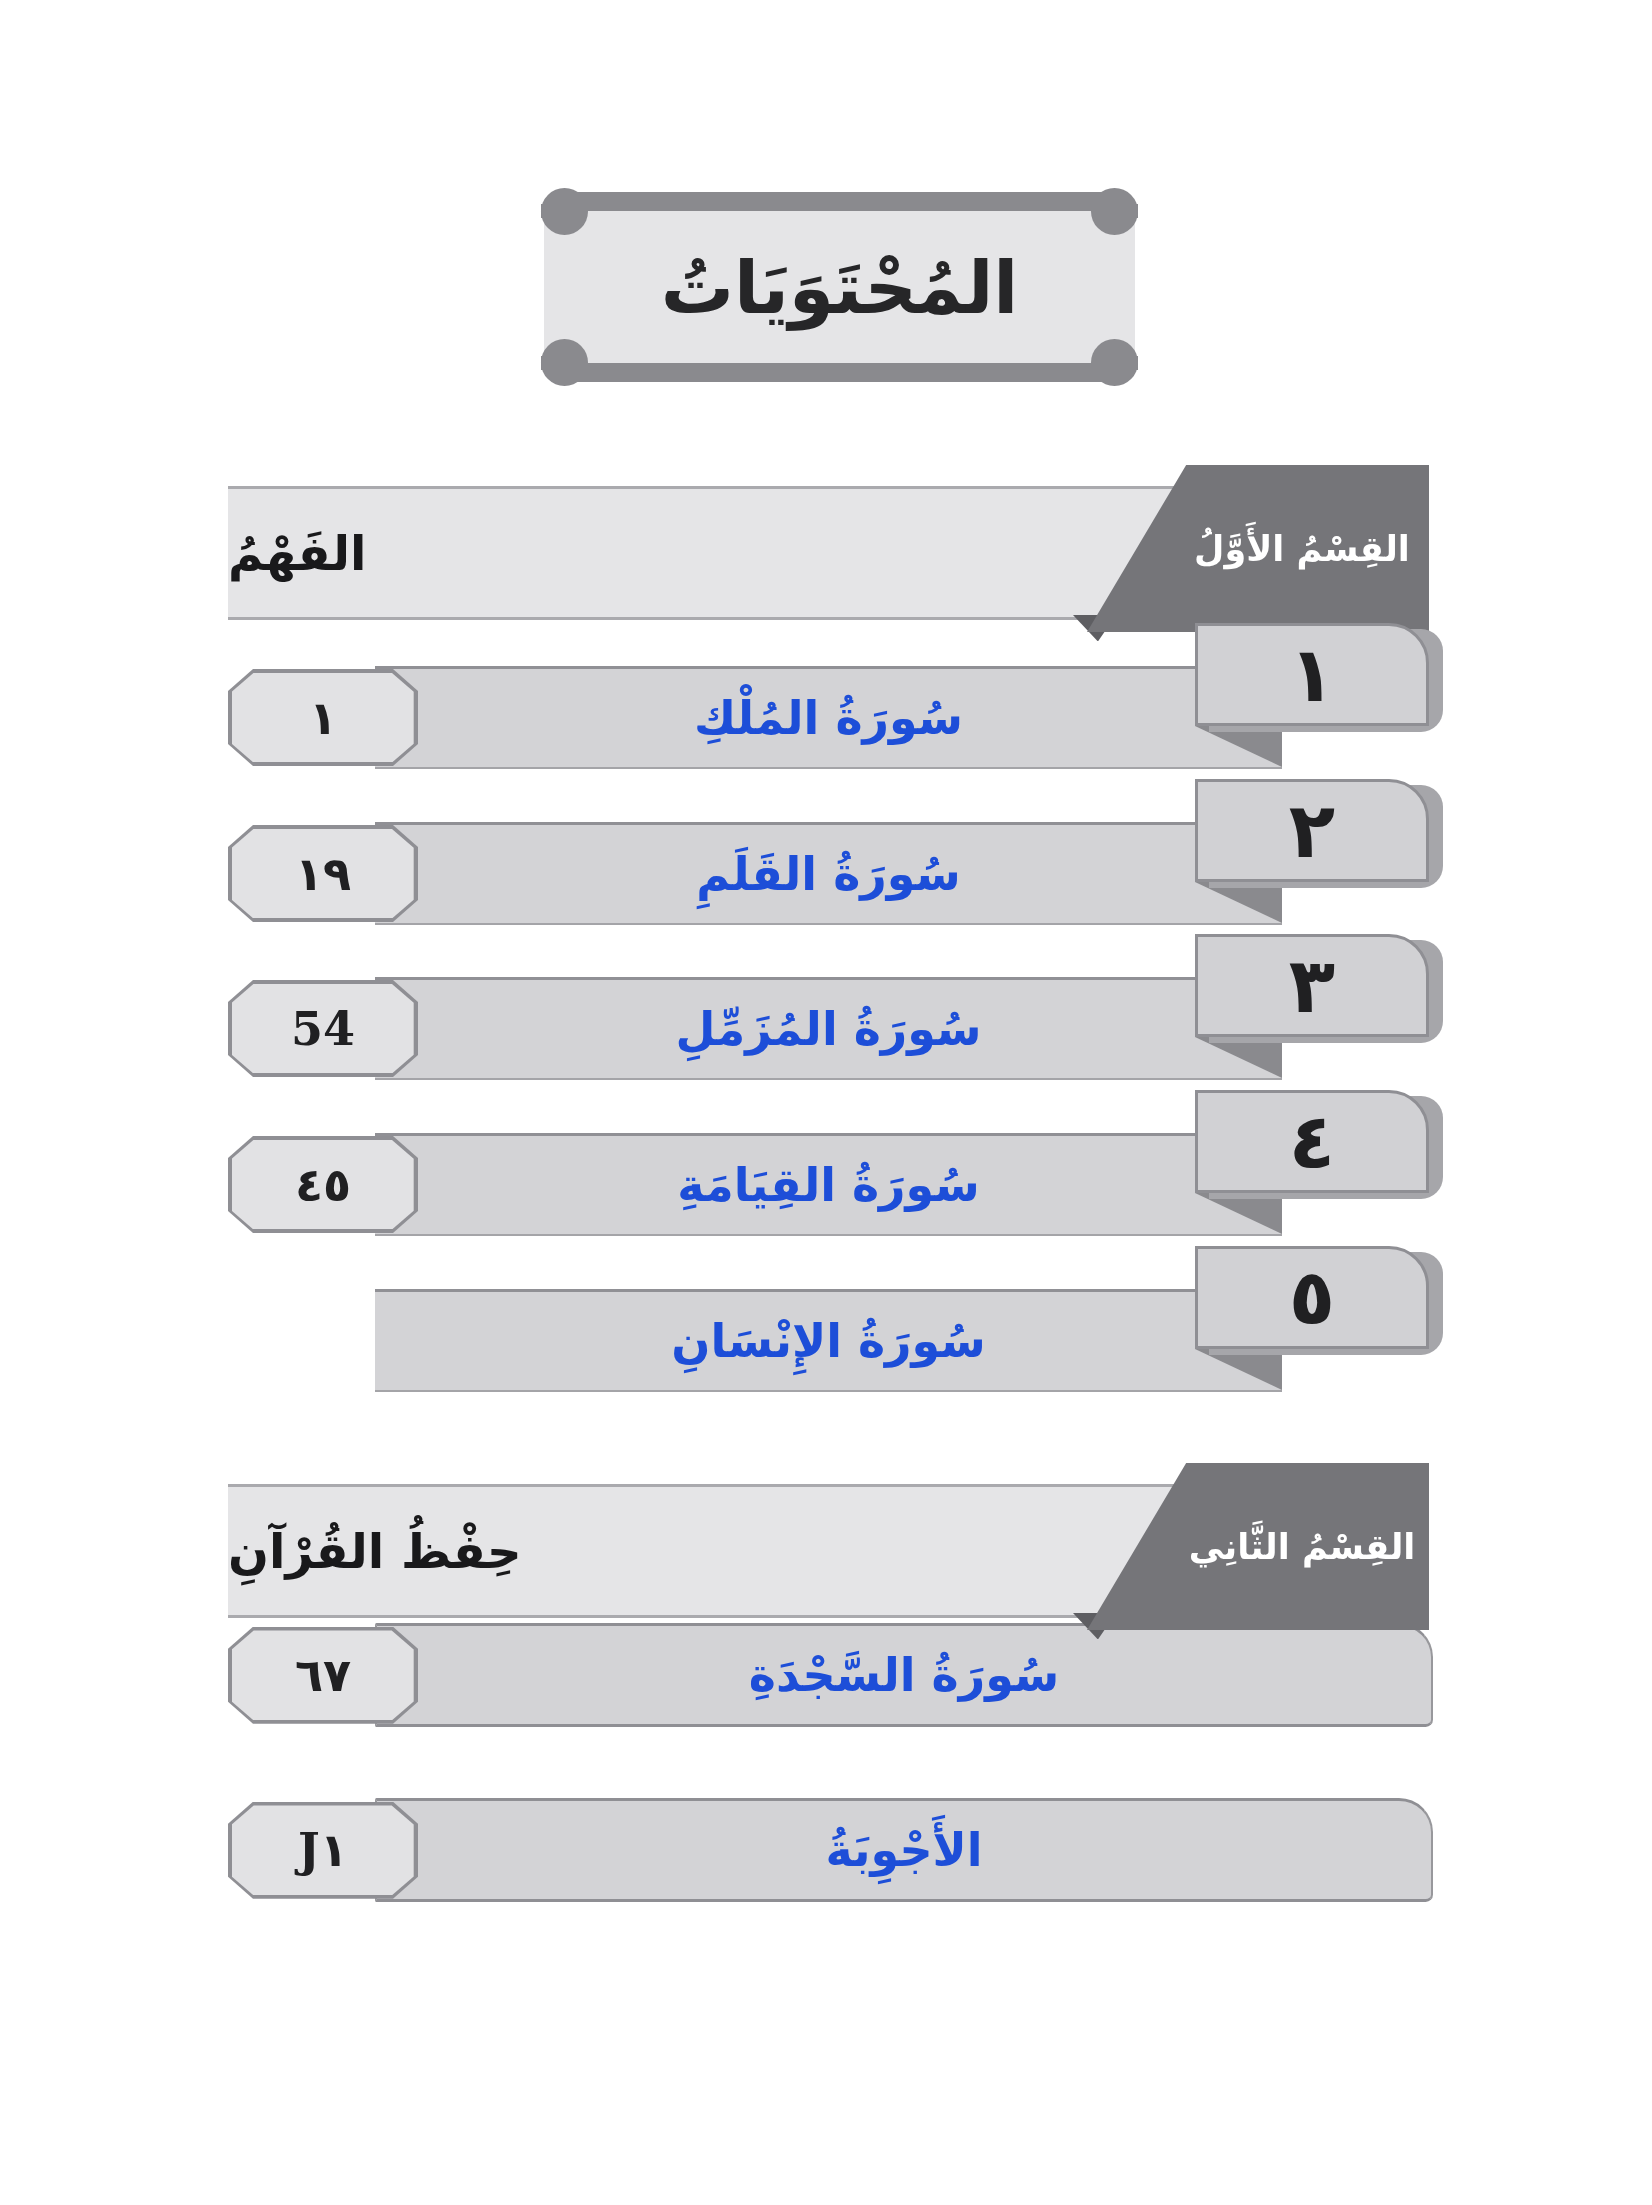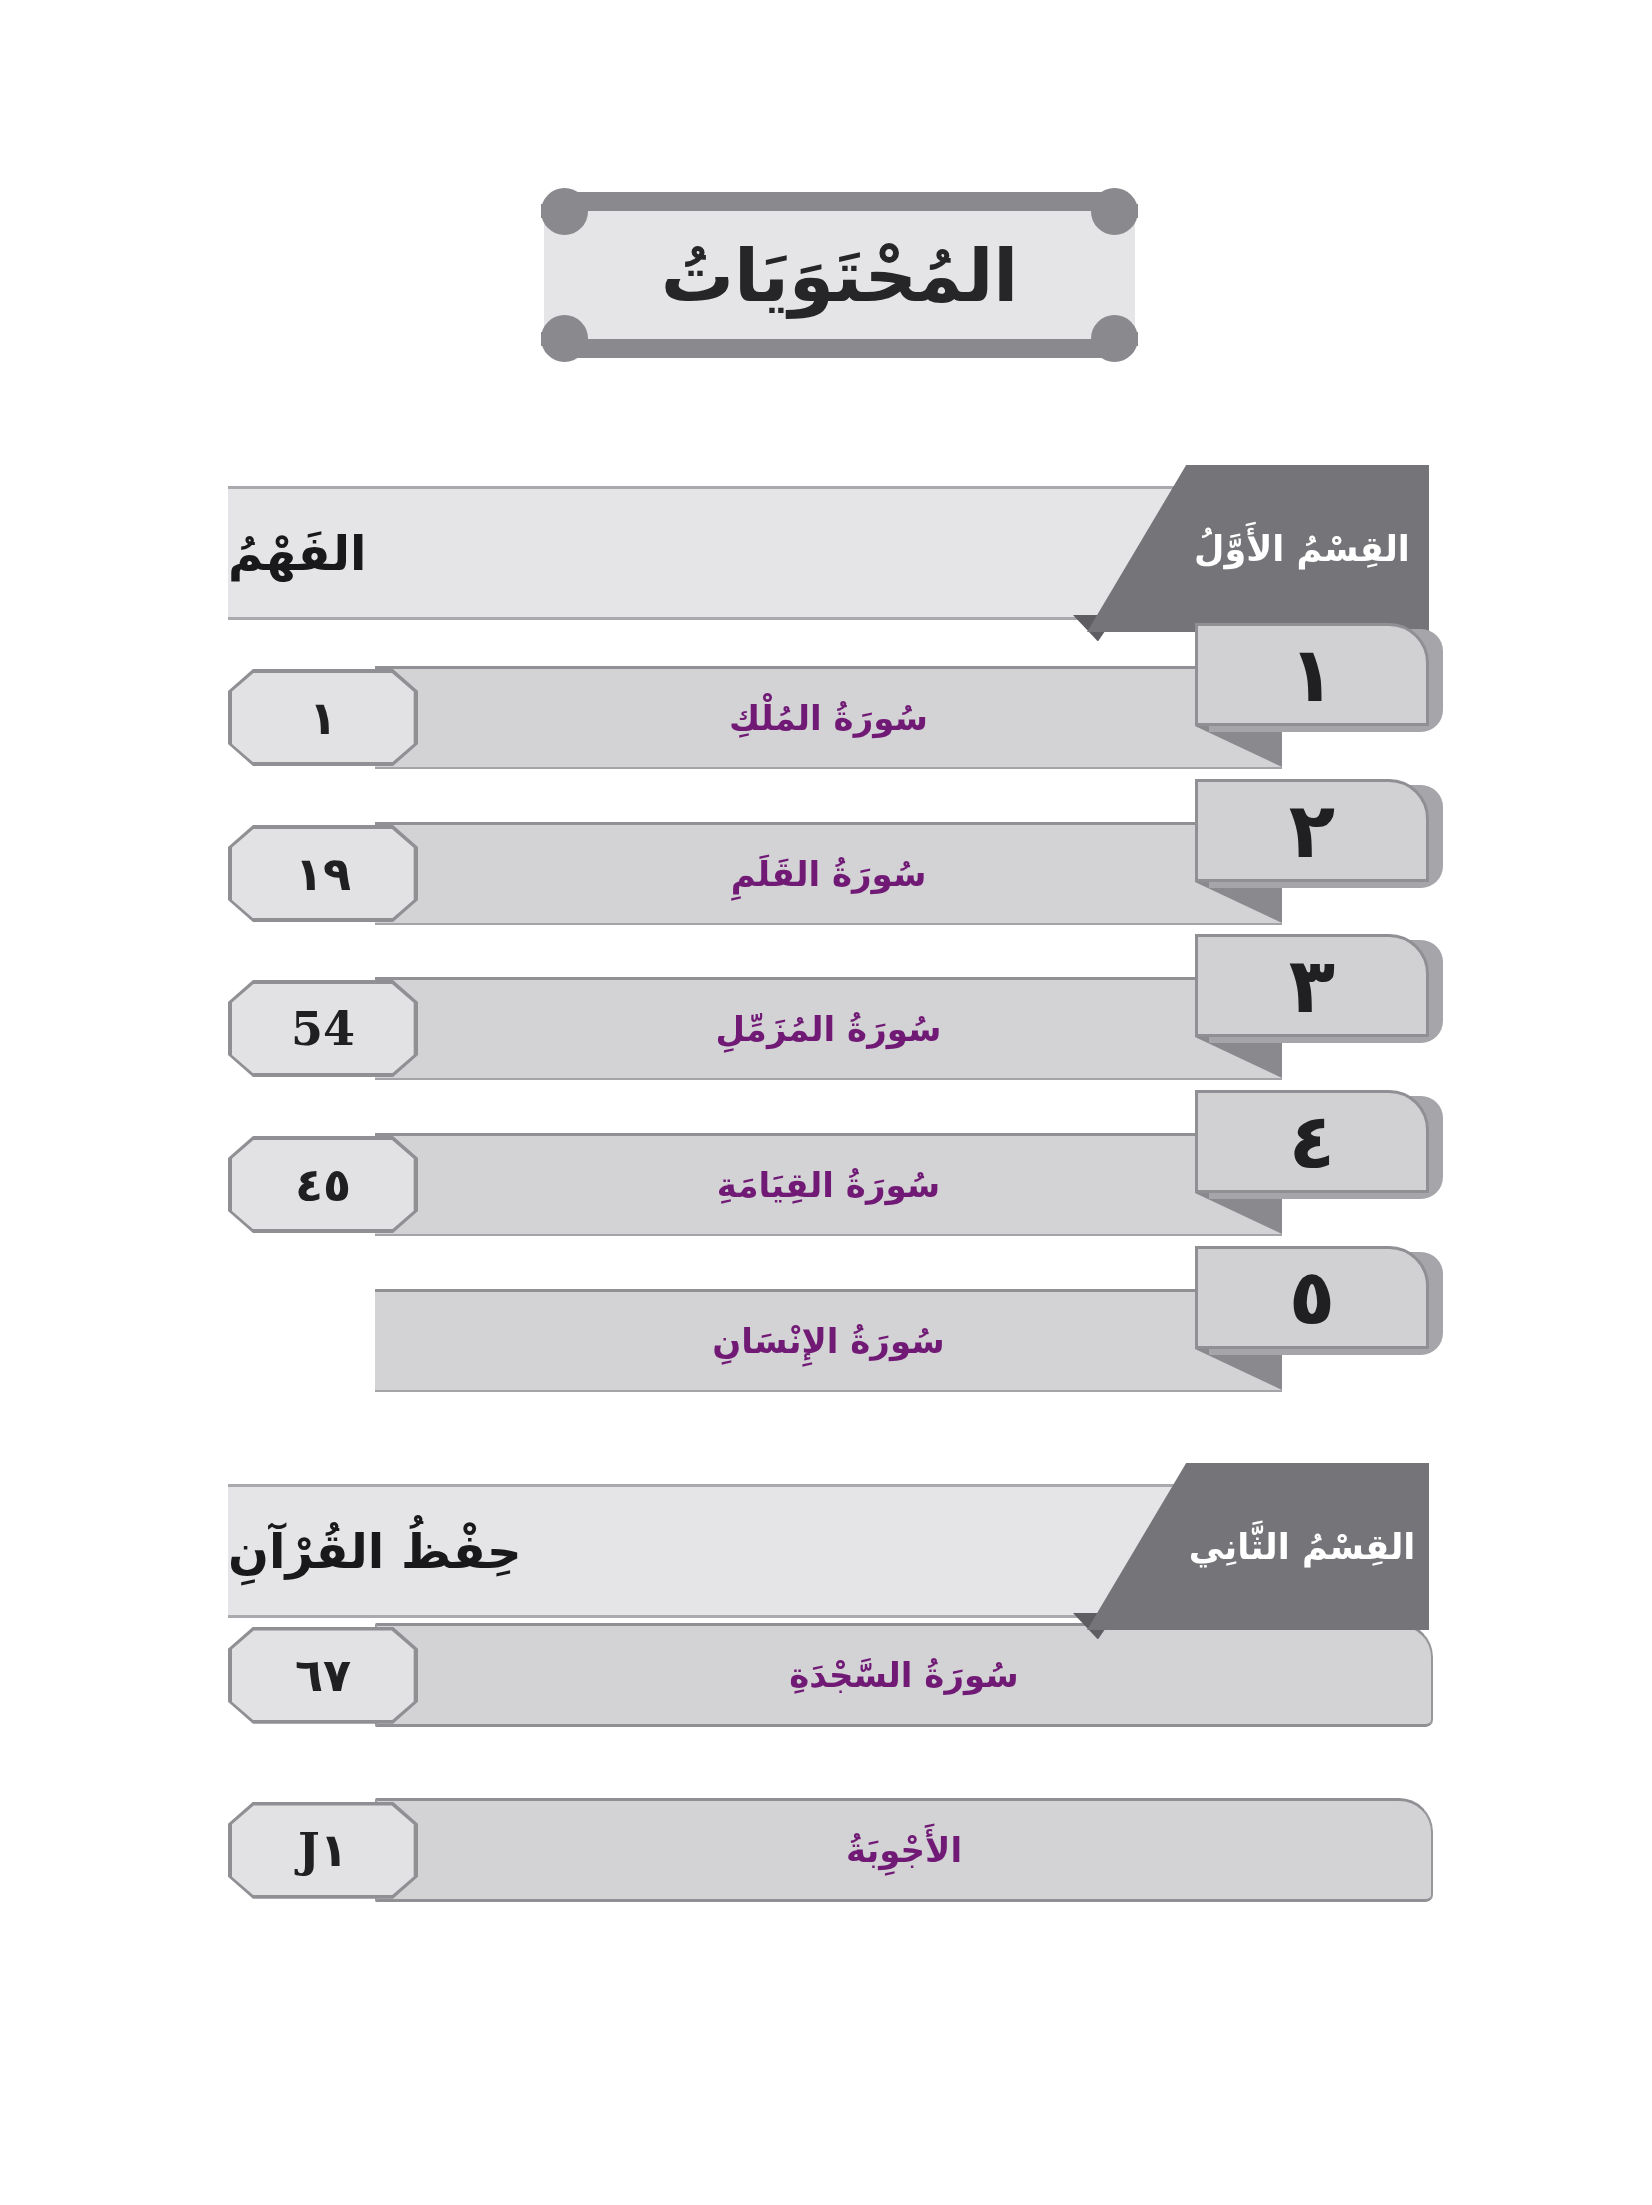--- a/index.html
+++ b/index.html
@@ -1,20 +1,20 @@
 <!DOCTYPE html>
 <html lang="ar" style="font-size:11.8px"><head>
 <meta charset="utf-8">
 <style>
   html,body{margin:0;padding:0;background:#ffffff;}
   .page{position:relative;width:1653px;height:2205px;background:#ffffff;overflow:hidden;
         font-family:"DejaVu Sans",sans-serif;}
 
   
-  .orn{position:absolute;left:544px;top:192px;width:591px;height:166px;}
+  .orn{position:absolute;left:544px;top:192px;width:591px;height:190px;}
   .orn-body{position:absolute;left:0;right:0;top:19px;bottom:19px;background:#e5e5e7;}
   .orn-bar{position:absolute;left:13.2px;right:13.2px;height:19px;background:#8a8a8e;z-index:3;}
   .orn-bar.t{top:0}.orn-bar.b{bottom:0}
   .orn-disc{position:absolute;width:47px;height:47px;border-radius:50%;background:#8a8a8e;z-index:2;}
   .orn-disc.tl{left:-2.9px;top:-4.4px}.orn-disc.tr{right:-2.9px;top:-4.4px}
   .orn-disc.bl{left:-2.9px;bottom:-4.4px}.orn-disc.br{right:-2.9px;bottom:-4.4px}
   .orn-sq{position:absolute;width:14.7px;height:14.7px;background:#e5e5e7;border:3.7px solid #8a8a8e;
           box-sizing:border-box;z-index:1;}
   .orn-sq.tl{left:-2.9px;top:11.8px}.orn-sq.tr{right:-2.9px;top:11.8px}
   .orn-sq.bl{left:-2.9px;bottom:11.8px}.orn-sq.br{right:-2.9px;bottom:11.8px}
@@ -35,21 +35,21 @@
   .sec-tab{position:absolute;left:859px;top:0;width:342px;height:167px;background:#757579;
            clip-path:polygon(29% 0,100% 0,100% 100%,0 100%);z-index:2;display:flex;align-items:center;
            justify-content:center;box-sizing:border-box;padding-left:88px;}
   .sec-tablabel{color:#ffffff;font-size:35px;font-weight:700;}
 
   
   .trow{position:absolute;left:228px;width:1234px;height:156px;}
   .trow-bar{position:absolute;left:147px;top:43px;width:907px;height:103px;background:#d3d3d6;
             border-top:3.7px solid #909095;border-bottom:2.9px solid #a4a4a8;box-sizing:border-box;
             display:flex;align-items:center;justify-content:center;z-index:1;}
-  .trow-title{font-size:34px;font-weight:700;color:#701a75;}
+  .trow-title{font-size:46px;font-weight:700;color:#1d4ed8;}
   .fold{position:absolute;left:967px;top:103px;width:87px;height:41px;background:#8a8a8e;
         clip-path:polygon(0 0,100% 0,100% 100%);z-index:2;}
   .tab-back{position:absolute;left:981px;top:5.9px;width:234px;height:103px;background:#a6a6aa;
             border-radius:0 22px 22px 0;z-index:2;}
   .num-tab{position:absolute;left:967px;top:0;width:234px;height:103px;background:#d1d1d4;
            border:3.7px solid #8f8f94;border-top-right-radius:40px;box-sizing:border-box;z-index:3;
            display:flex;align-items:center;justify-content:center;}
   .num{font-size:76px;font-weight:700;color:#202022;line-height:1;}
 
   

